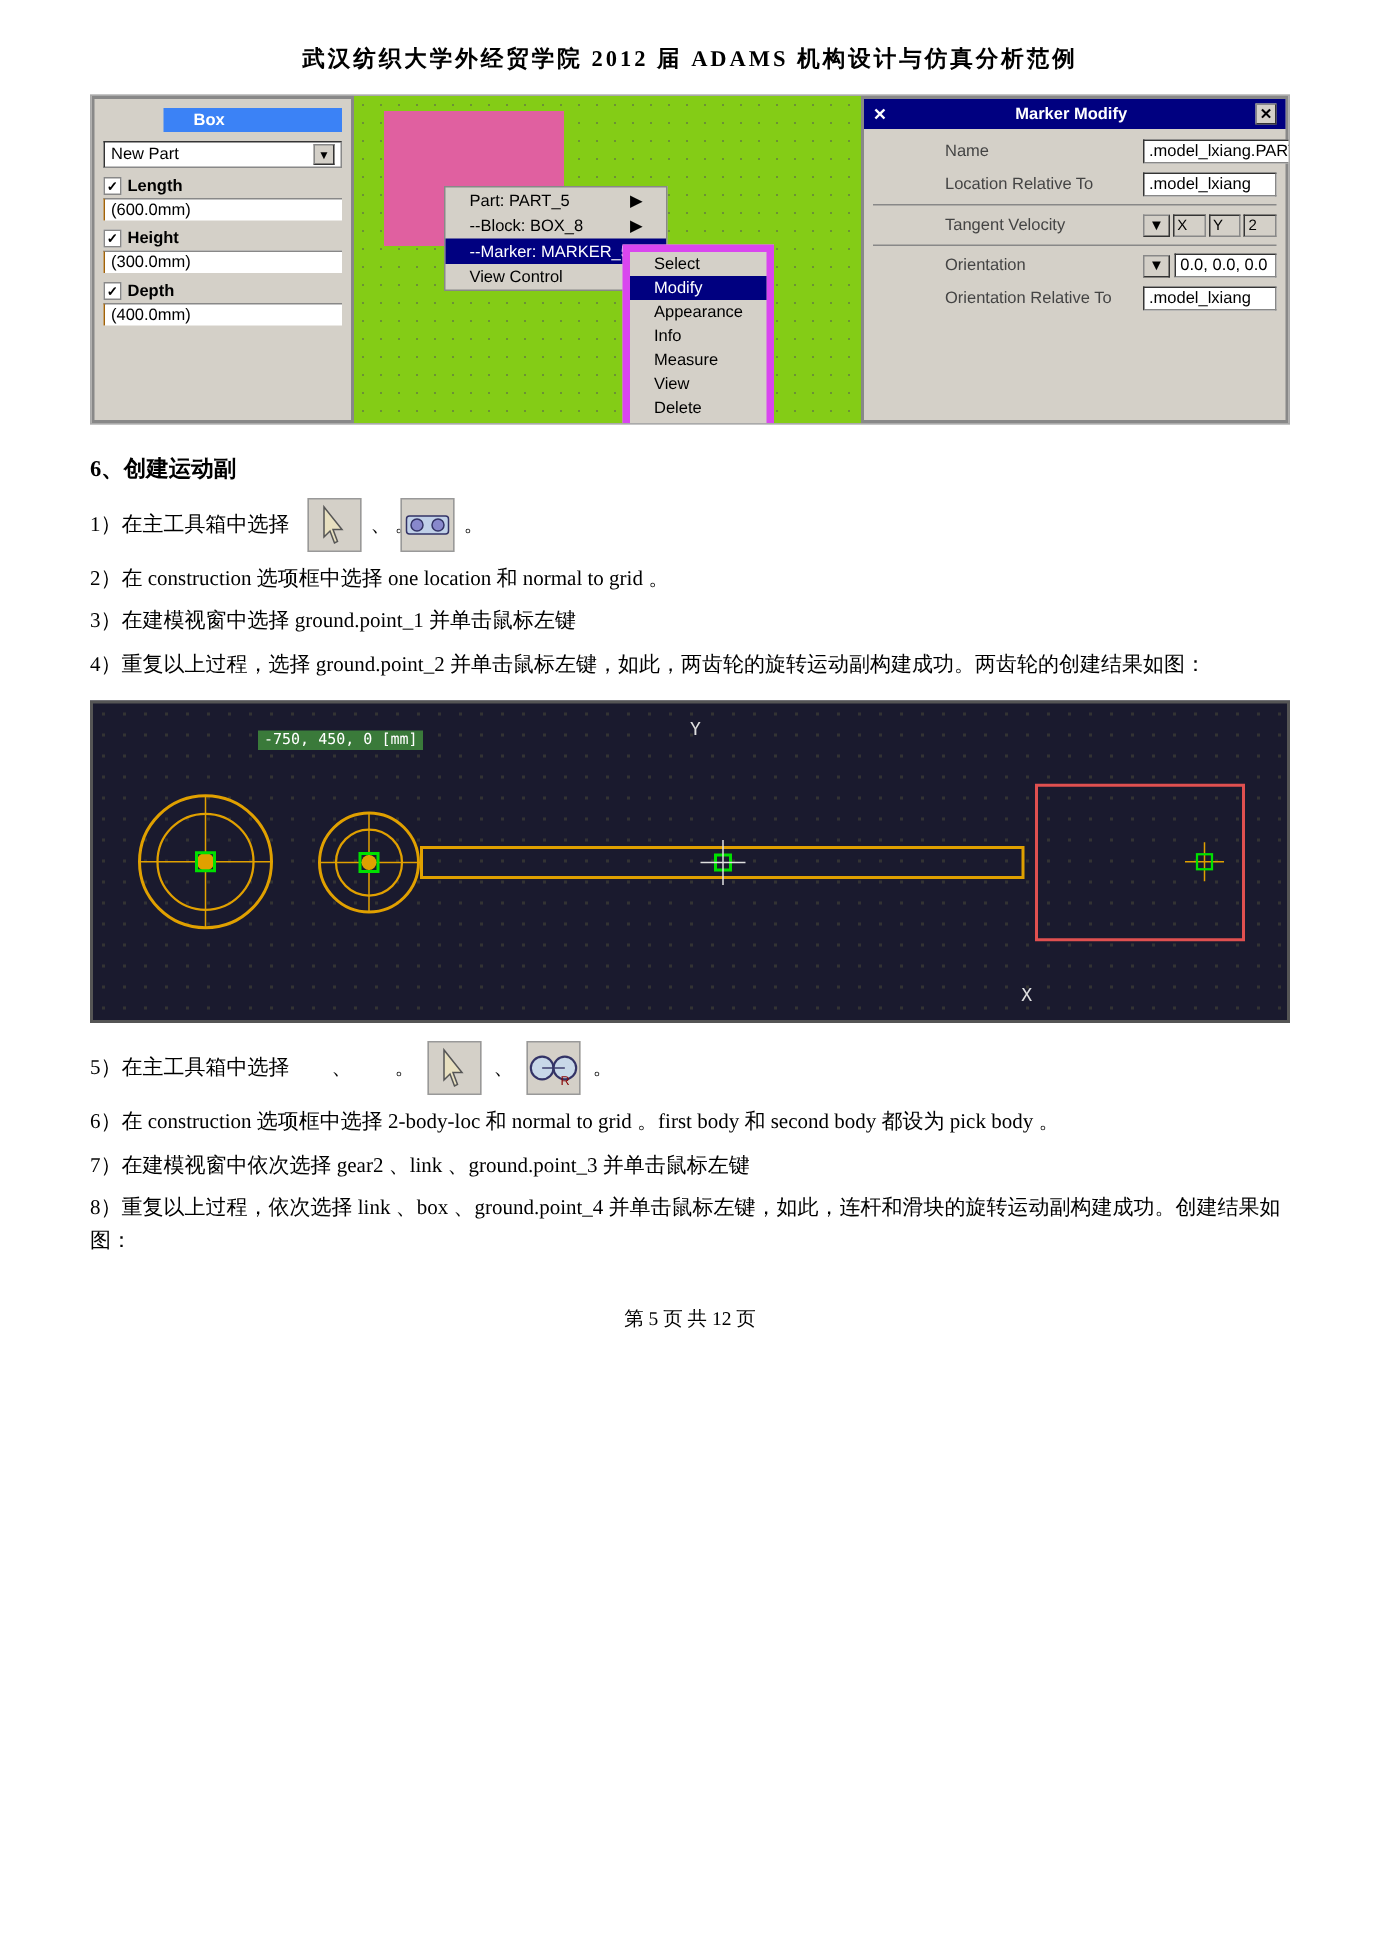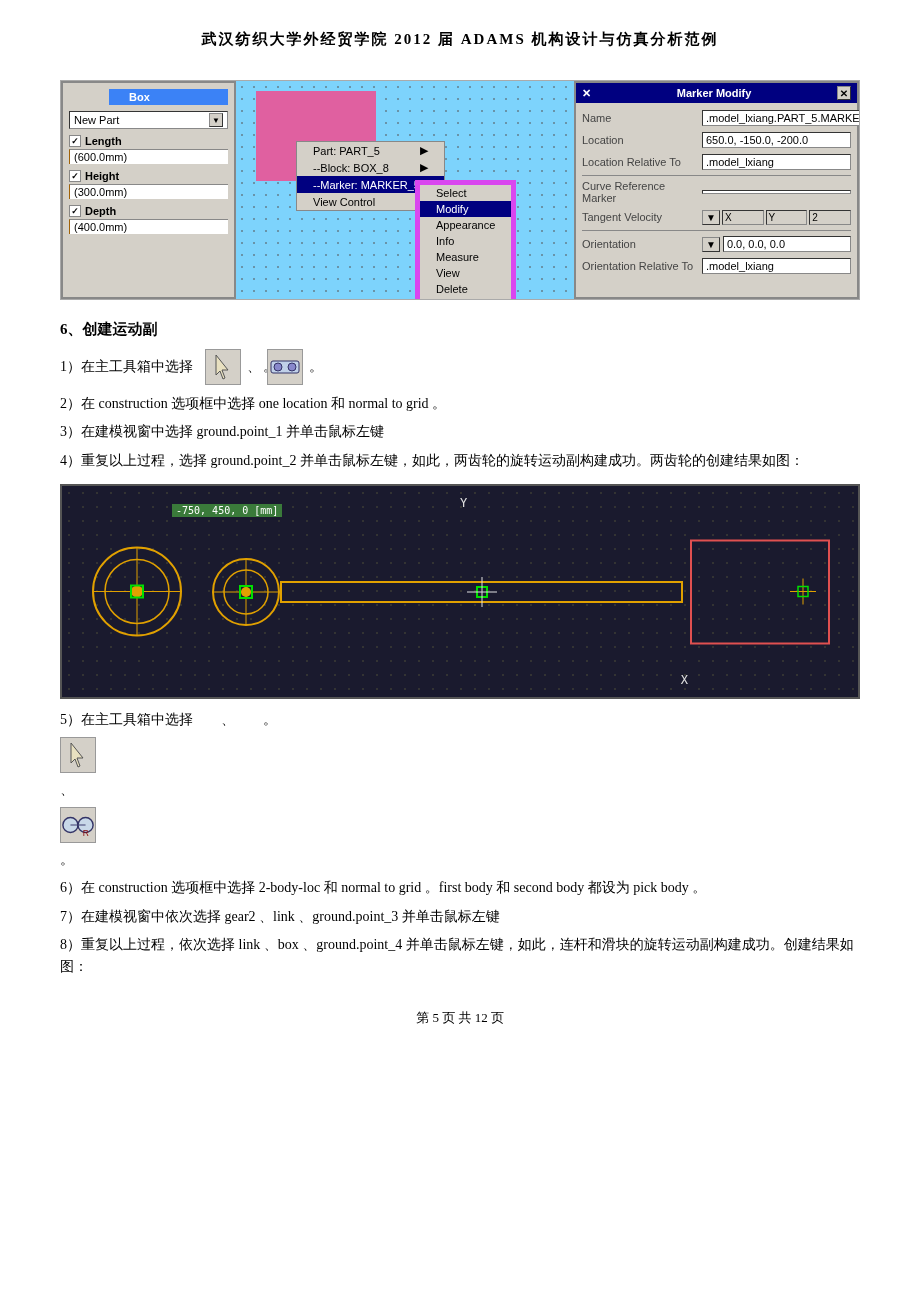--- a/index.html
+++ b/index.html
@@ -9,21 +9,21 @@
       width: 920px;
       min-height: 1302px;
       padding: 30px 60px;
       color: #000;
       font-size: 14px;
     }
     .page-header {
       text-align: center;
       font-size: 15px;
       font-weight: bold;
-      margin-bottom: 31px;
+      margin-bottom: 14px;
       letter-spacing: 2px;
     }
     .screenshot-container {
       display: flex;
       border: 1px solid #aaa;
       margin-bottom: 20px;
       background: #c8c8c8;
       height: 220px;
       overflow: hidden;
     }
@@ -87,21 +87,21 @@
       border-top: 1px solid #888;
       border-left: 1px solid #a16207;
       background: #fff;
       padding: 1px 4px;
       margin-bottom: 6px;
       font-size: 11px;
     }
     
     .viewport-area {
       flex: 1;
-      background: #7dd3fc;
+      background: #84cc16;
       position: relative;
       overflow: hidden;
     }
     .viewport-dots {
       position: absolute;
       inset: 0;
       background-image: radial-gradient(circle, #555 1px, transparent 1px);
       background-size: 12px 12px;
       opacity: 0.5;
     }
@@ -192,24 +192,25 @@
     .marker-body {
       padding: 6px;
     }
     .marker-row {
       display: flex;
       align-items: center;
       margin-bottom: 4px;
       min-height: 18px;
     }
     .marker-label {
-      width: 120px;
+      width: 132px;
       font-size: 11px;
       color: #444;
       flex-shrink: 0;
+      margin-left: 48px;
     }
     .marker-value {
       flex: 1;
       background: #fff;
       border: 1px inset #888;
       padding: 1px 3px;
       font-size: 11px;
       color: #000;
     }
     .marker-separator {
@@ -298,24 +299,23 @@
     }
     
     .page-footer {
       text-align: center;
       margin-top: 30px;
       font-size: 13px;
     }
     
     .tool-row2 {
       display: flex;
-      align-items: flex-start;
+      align-items: center;
       gap: 8px;
       margin: 8px 0;
-      flex-direction: column;
     }
   </style>
 </head>
 <body>
 
 <div class="page-header">
   <span>武汉纺织大学外经贸学院   2012 届   ADAMS 机构设计与仿真分析范例</span>
 </div>
 
 <div class="screenshot-container">
@@ -389,34 +389,26 @@
       <span>Marker Modify</span>
       <div class="close-btn">✕</div>
     </div>
     <div class="marker-body">
 
       <div class="marker-row">
         <span class="marker-label">Name</span>
         <span class="marker-value">.model_lxiang.PART_5.MARKER_5</span>
       </div>
       <div class="marker-row">
-        <span class="marker-label">Location</span>
-        <span class="marker-value">650.0, -150.0, -200.0</span>
-      </div>
-      <div class="marker-row">
         <span class="marker-label">Location Relative To</span>
         <span class="marker-value">.model_lxiang</span>
       </div>
 
       <div class="marker-separator"></div>
 
-      <div class="marker-row">
-        <span class="marker-label">Curve Reference Marker</span>
-        <span class="marker-value"></span>
-      </div>
       <div class="marker-row">
         <span class="marker-label">Tangent Velocity</span>
         <div class="marker-row-with-dropdown" style="flex:1;">
           <div class="small-dropdown">▼</div>
           <div class="xyz-fields">
             <div class="xyz-field">X</div>
             <div class="xyz-field">Y</div>
             <div class="xyz-field">2</div>
           </div>
         </div>

